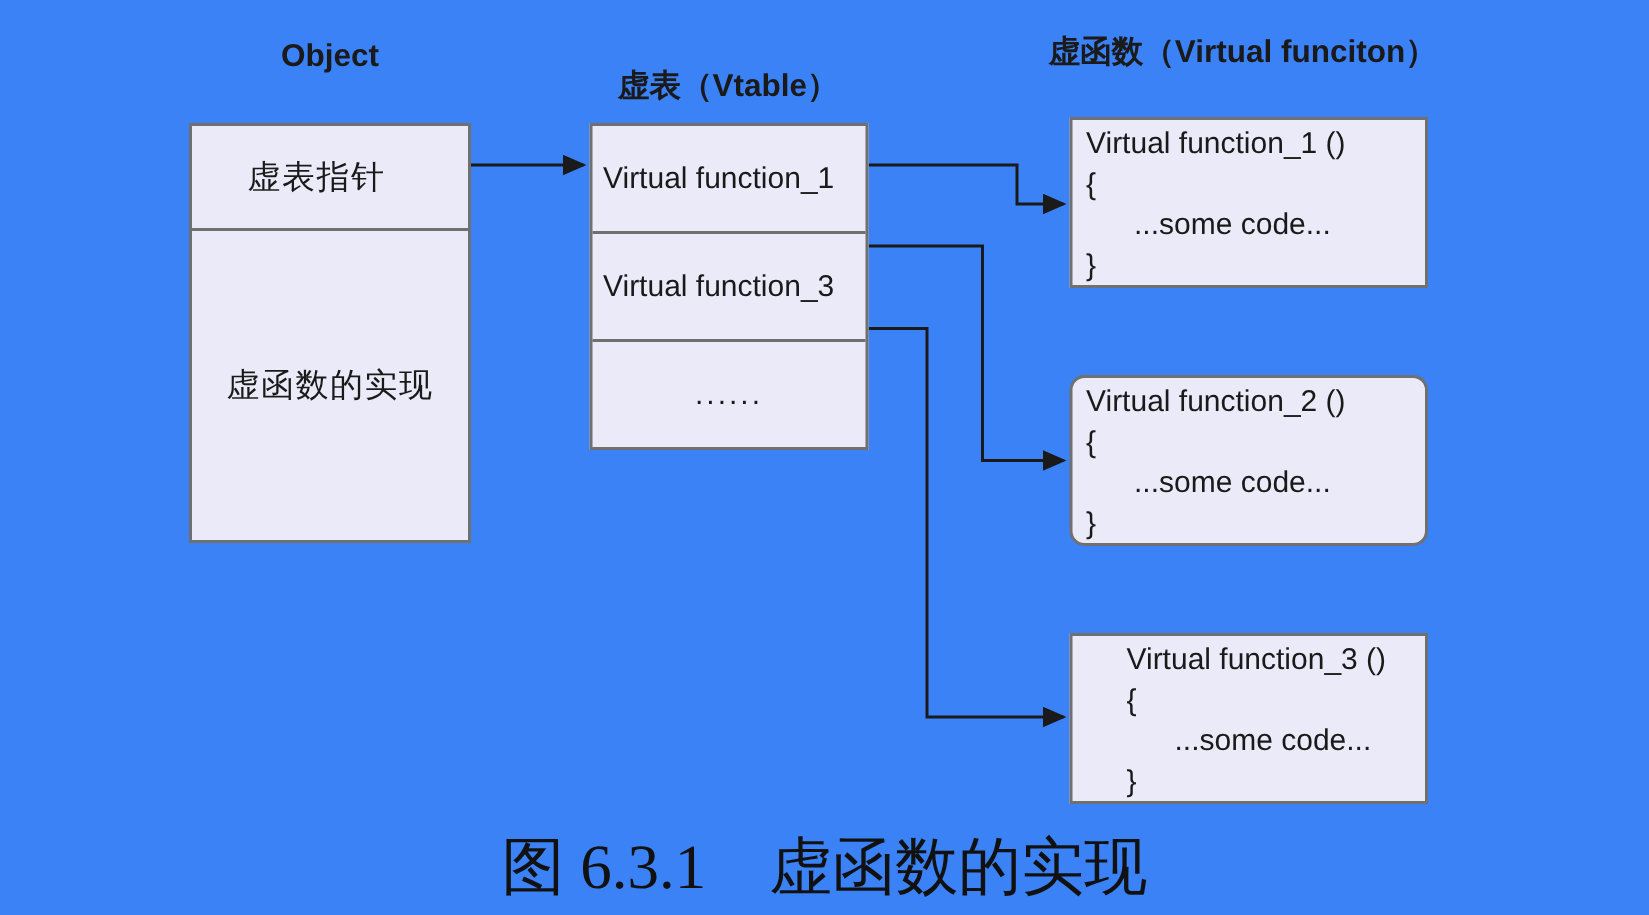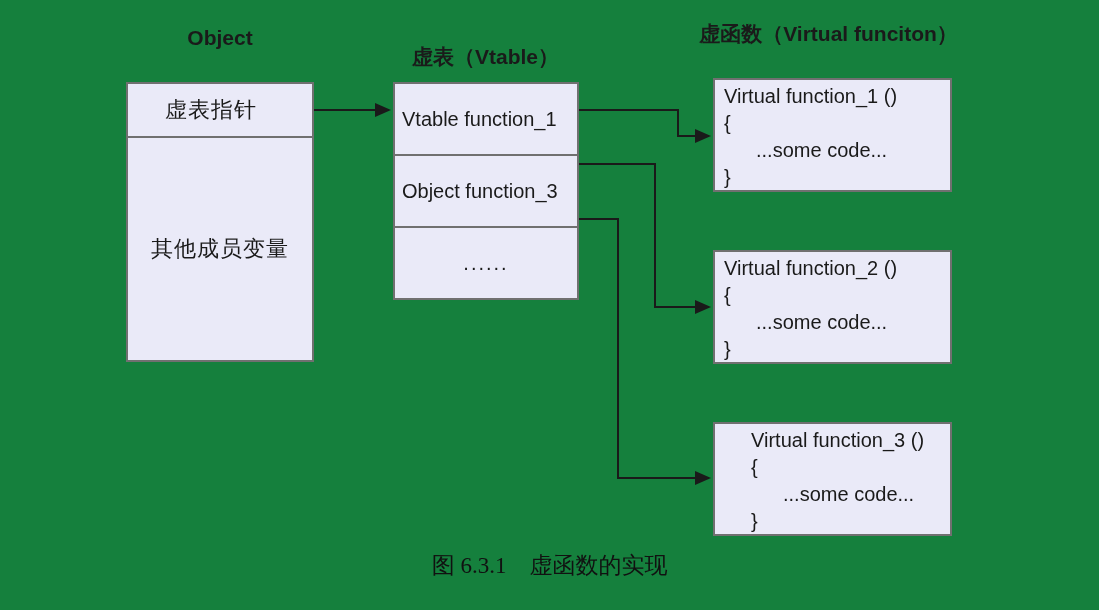--- a/index.html
+++ b/index.html
@@ -5,21 +5,21 @@
   * { margin: 0; padding: 0; box-sizing: border-box; }
   html, body { background: #ffffff; }
   body {
     font-family: "Liberation Sans", "DejaVu Sans", sans-serif;
     color: #1a1a1a;
   }
   .canvas {
     position: relative;
     width: 1099px;
     height: 610px;
-    background: #15803d;
+    background: #3b82f6;
     overflow: hidden;
   }
   .connector-layer {
     position: absolute;
     left: 0; top: 0;
     width: 1099px; height: 610px;
     pointer-events: none;
   }
   .col-label {
     position: absolute;
@@ -35,21 +35,21 @@
 
   .box {
     position: absolute;
     background: #eaeaf8;
     border: 2px solid #707070;
   }
 
   
   .object-box { left: 126px; top: 82px; width: 188px; height: 280px; display: flex; flex-direction: column; }
   .object-box .cell-vptr {
-    height: 54px;
+    height: 70px;
     border-bottom: 2px solid #707070;
     display: flex; align-items: center; justify-content: center;
     font-size: 22px;
     letter-spacing: 1px;
     padding-right: 18px;
   }
   .object-box .cell-members {
     flex: 1;
     display: flex; align-items: center; justify-content: center;
     font-size: 22px;
@@ -70,32 +70,32 @@
 
   
   .func-box {
     width: 239px; height: 114px;
     padding: 3px 6px 0 9px;
     font-size: 20px;
     line-height: 27px;
     left: 713px;
   }
   .func-box-1 { top: 78px; }
-  .func-box-2 { top: 250px; }
+  .func-box-2 { top: 250px; border-radius: 10px; }
   .func-box-3 { top: 422px; padding-left: 36px; }
   .func-line { white-space: pre; }
   .func-body { padding-left: 32px; }
 
   .caption {
     position: absolute;
     left: 0; top: 550px;
     width: 1099px;
     text-align: center;
     font-family: "Liberation Serif", "DejaVu Serif", serif;
-    font-size: 23px;
+    font-size: 42px;
     color: #111111;
     white-space: pre;
   }
 </style>
 </head>
 <body>
 
 <div class="canvas">
 
   <svg class="connector-layer" viewBox="0 0 1099 610" xmlns="http://www.w3.org/2000/svg">
@@ -118,30 +118,30 @@
 
   <div class="col-label label-object">Object</div>
   <div class="col-label label-vtable">虚表（Vtable）</div>
   <div class="col-label label-vfunc">虚函数（Virtual funciton）</div>
 
   <div class="box object-box">
     <div class="cell-vptr">
       <span>虚表指针</span>
     </div>
     <div class="cell-members">
-      <span>其他成员变量</span>
+      <span>虚函数的实现</span>
     </div>
   </div>
 
   <div class="box vtable-box">
     <div class="vtable-row">
-      <span>Vtable function_1</span>
+      <span>Virtual function_1</span>
     </div>
     <div class="vtable-row">
-      <span>Object function_3</span>
+      <span>Virtual function_3</span>
     </div>
     <div class="vtable-row ellipsis-row">
       <span>......</span>
     </div>
   </div>
 
   <div class="box func-box func-box-1">
     <div class="func-line">Virtual function_1 ()</div>
     <div class="func-line">{</div>
     <div class="func-line func-body">...some code...</div>

